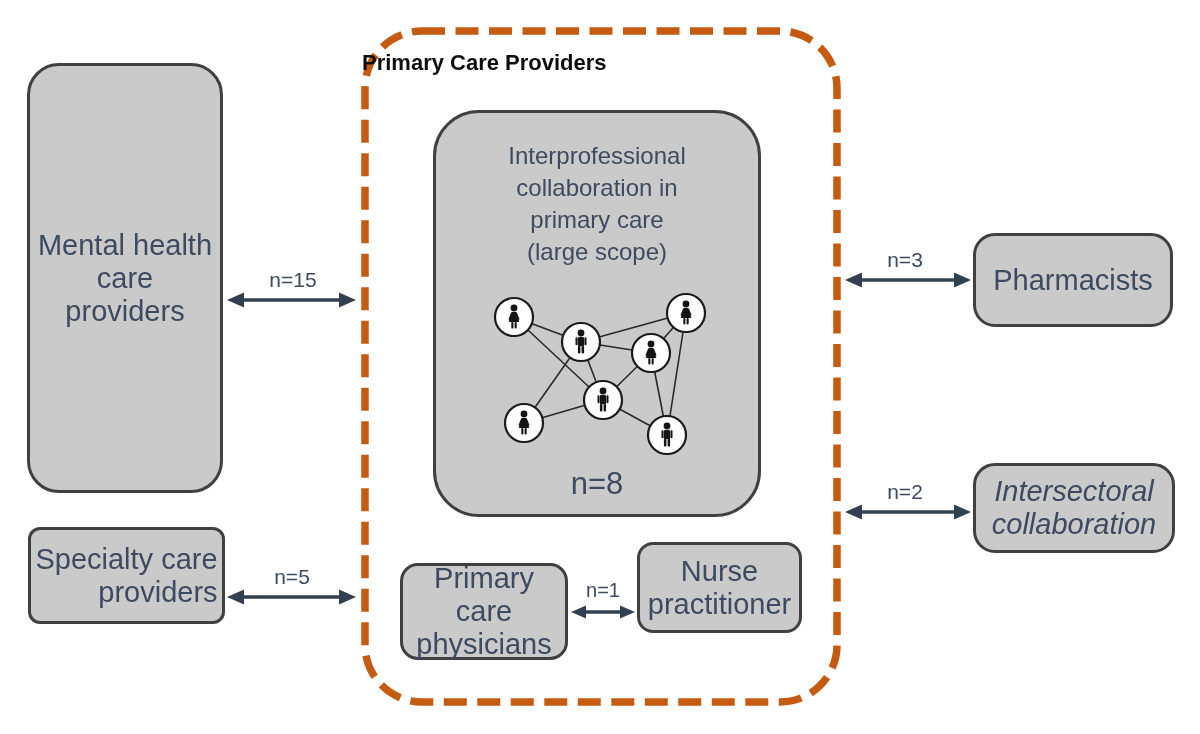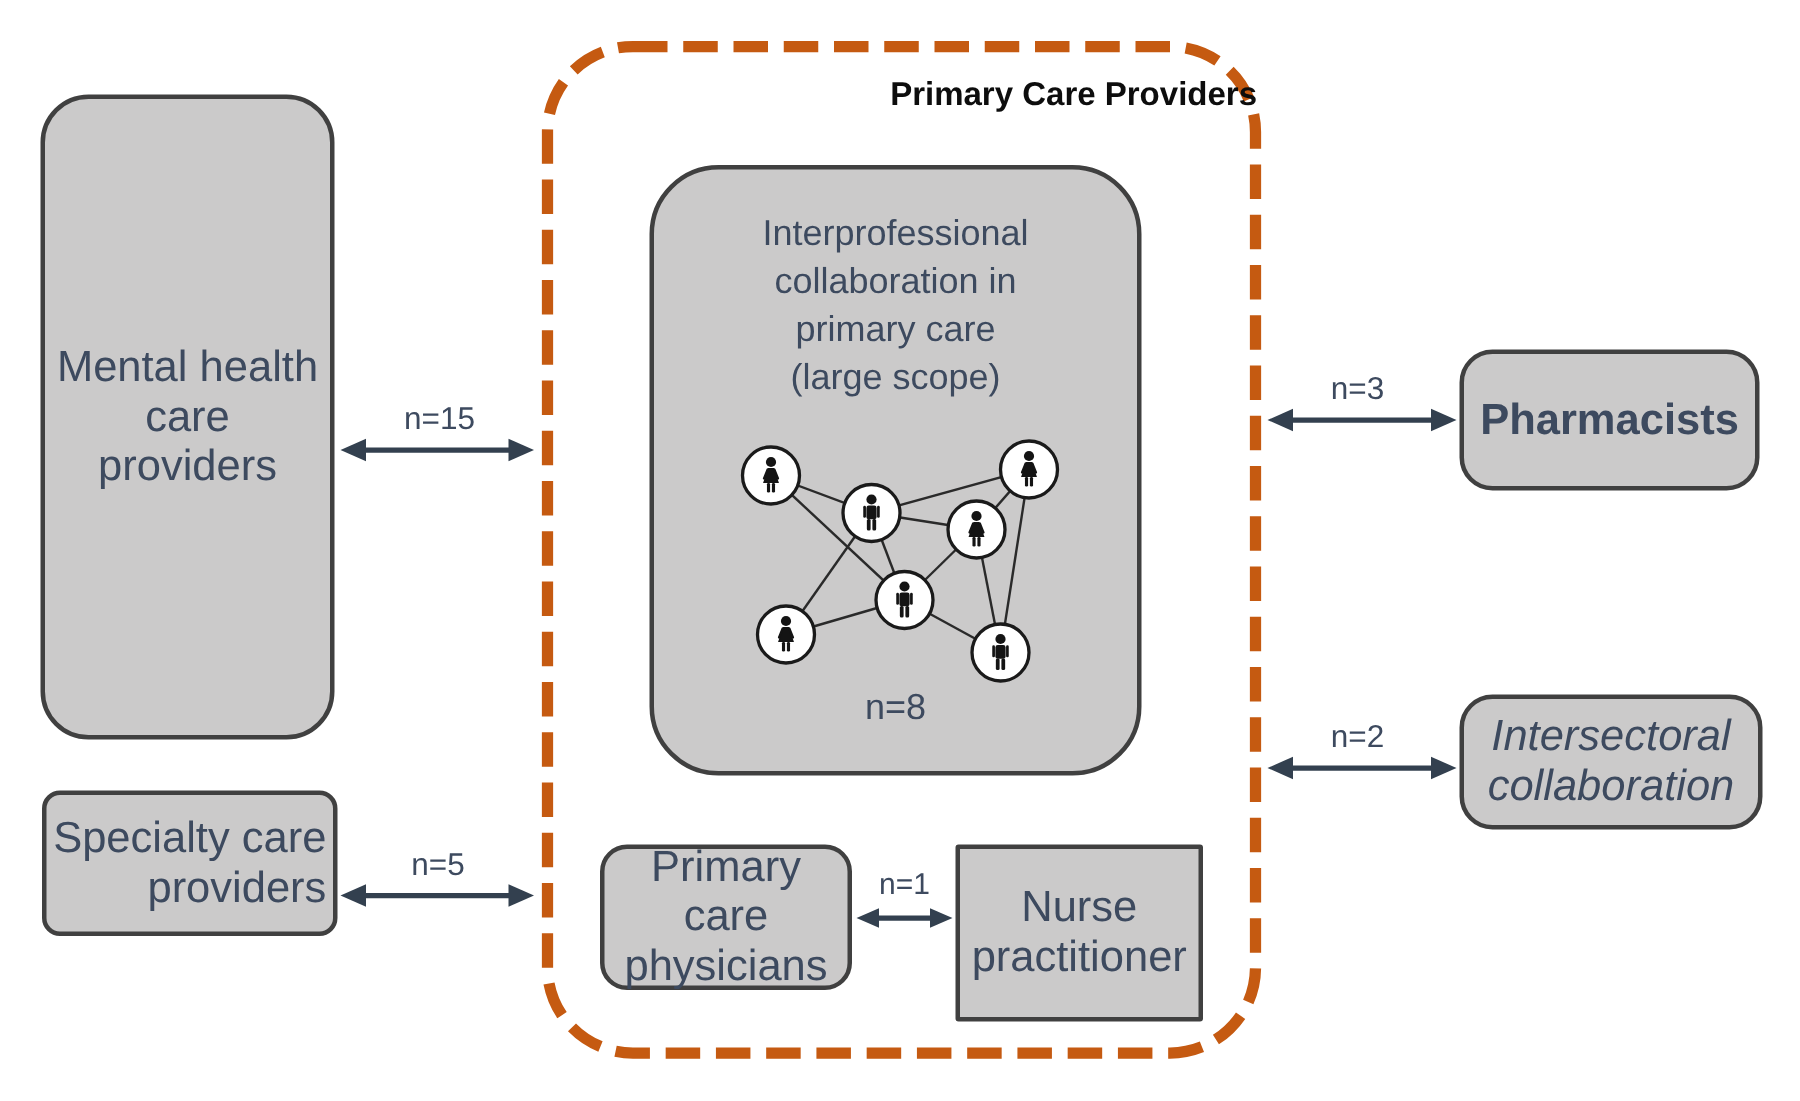--- a/index.html
+++ b/index.html
@@ -33,36 +33,36 @@
     white-space: pre-line;
     font-size: 29px;
     line-height: 33px;
   }
   .box-mental        { left: 27px;  top: 63px;  width: 196px; height: 430px; border-radius: 32px; }
   .box-specialty     { left: 28px;  top: 527px; width: 197px; height: 97px; border-radius: 12px; text-align: right; }
   .box-interprof     { left: 433px; top: 110px; width: 328px; height: 407px; border-radius: 46px;
                        align-items: flex-start; padding-top: 27px; }
   .box-interprof .box-label { font-size: 24px; line-height: 32px; }
   .box-pcphys        { left: 400px; top: 563px; width: 168px; height: 97px;  border-radius: 18px; }
-  .box-nurse         { left: 637px; top: 563px; width: 165px; height: 118px;  border-radius: 2px; }
-  .box-pharm         { left: 973px; top: 233px; width: 200px; height: 94px;  border-radius: 22px; font-weight: bold; }
+  .box-nurse         { left: 637px; top: 542px; width: 165px; height: 91px;  border-radius: 16px; }
+  .box-pharm         { left: 973px; top: 233px; width: 200px; height: 94px;  border-radius: 22px; }
   .box-intersect     { left: 973px; top: 463px; width: 202px; height: 90px;  border-radius: 22px; font-style: italic; }
   .count-label {
     position: absolute;
-    left: 0; bottom: 28px;
+    left: 0; bottom: 12px;
     width: 100%;
     text-align: center;
-    font-size: 24px;
+    font-size: 31px;
     color: var(--text, #3d4a5f);
   }
   .diagram-title {
     position: absolute;
     left: 362px; top: 50px;
     width: 476px;
-    text-align: right;
+    text-align: left;
     font-weight: bold;
     font-size: 22px;
     color: var(--title, #0d0d0d);
     z-index: 3;
   }
   .arrow-label {
     position: absolute;
     width: 80px;
     text-align: center;
     font-size: 21px;

